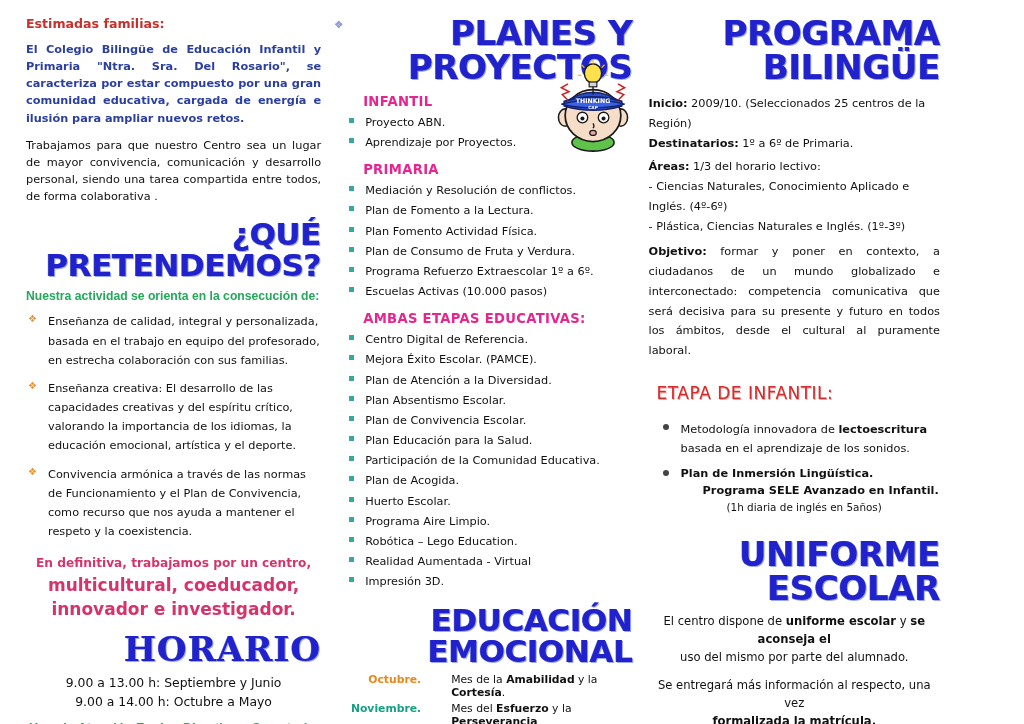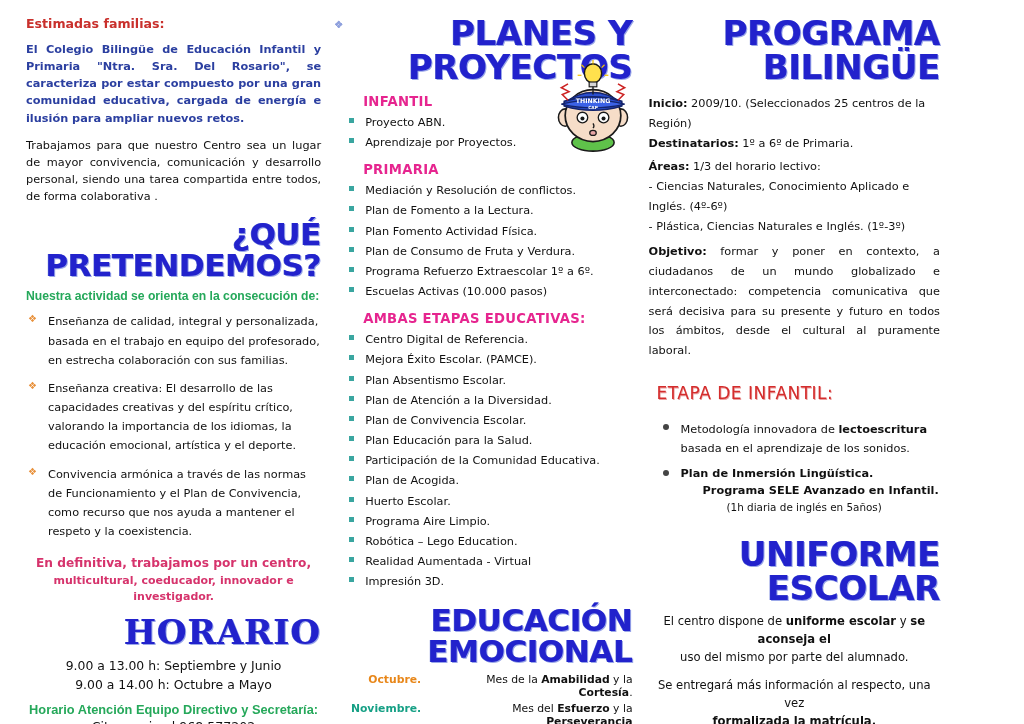--- a/index.html
+++ b/index.html
@@ -105,21 +105,21 @@
     position:absolute;right:-2px;top:42px;width:96px;height:96px;
   }
 
   
   .emo{width:100%;border-collapse:collapse;margin-top:4px;}
   .emo td{
     font-family:"DejaVu Sans", sans-serif;
     font-size:10.8px;padding:1.6px 0;vertical-align:top;
   }
   .emo td.m{text-align:right;font-weight:bold;width:80px;padding-right:30px;white-space:nowrap;}
-  .emo td.d{color:#111;text-align:right;}
+  .emo td.d{color:#111;}
 
   
   .photo-wrap{
     margin:12px auto 0 auto;width:264px;height:188px;
     border-radius:10px;overflow:hidden;
     box-shadow:0 1px 5px rgba(0,0,0,0.28);
     position:relative;background:#cdbcc6;
   }
   .photo{position:absolute;inset:0;}
 </style>
@@ -153,21 +153,21 @@
         <span class="t just">Enseñanza creativa: El desarrollo de las capacidades creativas y del espíritu crítico, valorando la importancia de los idiomas, la educación emocional, artística y el deporte.</span>
       </li>
       <li class="bl-diamond">
         <span class="bullet">❖</span>
         <span class="t just">Convivencia armónica a través de las normas de Funcionamiento y el Plan de Convivencia, como recurso que nos ayuda a mantener el respeto y la coexistencia.</span>
       </li>
     </ul>
 
     <div class="sp6"></div>
     <div class="ctr magenta t" style="font-size:12.2px;line-height:1.45;">En definitiva, trabajamos por un centro,</div>
-    <div class="ctr magenta t" style="font-size:11px;line-height:1.45;">multicultural, coeducador,  innovador e investigador.</div>
+    <div class="ctr magenta t" style="font-size:17px;line-height:1.45;">multicultural, coeducador,  innovador e investigador.</div>
 
     <div class="sp10"></div>
     <div class="h-jumbo xl" style="font-family:'DejaVu Serif',serif;letter-spacing:1px;">HORARIO</div>
     <div class="sp8"></div>
     <div class="t ctr" style="font-size:12.4px;">9.00 a 13.00 h: Septiembre y Junio</div>
     <div class="t ctr" style="font-size:12.4px;">9.00 a 14.00 h: Octubre a Mayo</div>
 
     <div class="sp8"></div>
     <div class="green-b ctr" style="font-size:12.8px;">Horario  Atención Equipo Directivo y Secretaría:</div>
     <div class="t ctr" style="font-size:12.6px;">Cita previa al 968 577202</div>
@@ -253,22 +253,22 @@
     </div>
 
     <div>
       <div class="bl-hdr">
         <span class="bullet">❖</span>
         <span class="lbl">AMBAS ETAPAS EDUCATIVAS:</span>
       </div>
       <ul class="sublist">
         <li class="bl-sq"><span class="bullet"></span><span class="t">Centro Digital de Referencia.</span></li>
         <li class="bl-sq"><span class="bullet"></span><span class="t">Mejora Éxito Escolar. (PAMCE).</span></li>
+        <li class="bl-sq"><span class="bullet"></span><span class="t">Plan de Atención a la Diversidad.</span></li>
         <li class="bl-sq"><span class="bullet"></span><span class="t">Plan Absentismo Escolar.</span></li>
-        <li class="bl-sq"><span class="bullet"></span><span class="t">Plan de Atención a la Diversidad.</span></li>
         <li class="bl-sq"><span class="bullet"></span><span class="t">Plan de Convivencia Escolar.</span></li>
         <li class="bl-sq"><span class="bullet"></span><span class="t">Plan Educación para la Salud.</span></li>
         <li class="bl-sq"><span class="bullet"></span><span class="t">Participación de la Comunidad Educativa.</span></li>
         <li class="bl-sq"><span class="bullet"></span><span class="t">Plan de Acogida.</span></li>
         <li class="bl-sq"><span class="bullet"></span><span class="t">Huerto Escolar.</span></li>
         <li class="bl-sq"><span class="bullet"></span><span class="t">Programa Aire Limpio.</span></li>
         <li class="bl-sq"><span class="bullet"></span><span class="t">Robótica – Lego Education.</span></li>
         <li class="bl-sq"><span class="bullet"></span><span class="t">Realidad Aumentada - Virtual</span></li>
         <li class="bl-sq"><span class="bullet"></span><span class="t">Impresión  3D.</span></li>
       </ul>

